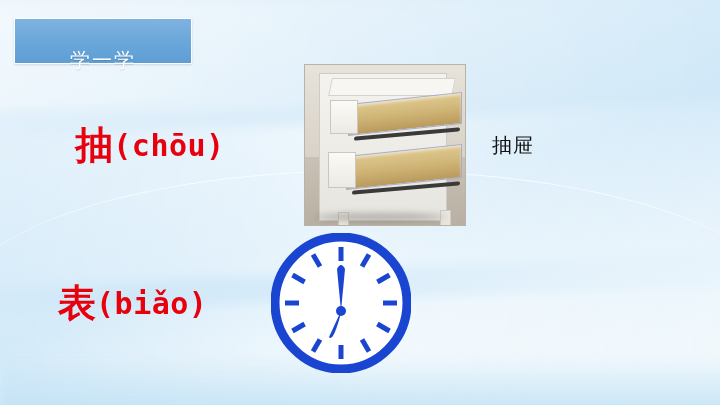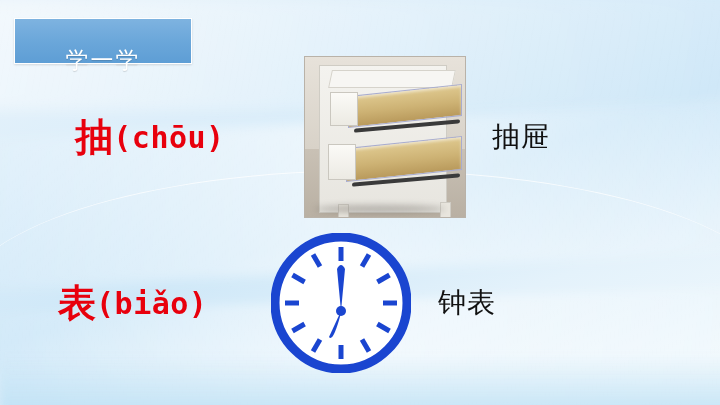--- a/index.html
+++ b/index.html
@@ -66,34 +66,34 @@
     height: 44px;
     background: linear-gradient(180deg, #7eb3e0 0%, #6ba7da 50%, #5e9ed5 100%);
     border: 1px solid #ffffff;
     box-shadow: 0 1px 2px rgba(0,0,0,0.12);
     display: flex;
     align-items: center;
     justify-content: center;
   }
   .title-tab-text {
     color: #ffffff;
-    font-size: 23px;
+    font-size: 20px;
     letter-spacing: 2px;
     font-family: "DejaVu Sans", "Liberation Sans", sans-serif;
     text-shadow: 0 1px 1px rgba(0,0,0,0.15);
     margin-top: 38px;
   }
 
   
   .row {
     position: absolute;
     display: flex;
     align-items: center;
   }
-  .row1 { left: 0; top: 52px; width: 720px; height: 170px; }
+  .row1 { left: 0; top: 60px; width: 720px; height: 170px; }
   .row2 { left: 0; top: 228px; width: 622px; height: 150px; }
 
   .word-cell {
     width: 300px;
     text-align: center;
     white-space: nowrap;
   }
   .hanzi {
     color: #e8000d;
     font-size: 38px;
@@ -117,21 +117,21 @@
     justify-content: center;
   }
 
   .words-cell {
     width: 230px;
     padding-left: 22px;
     box-sizing: border-box;
   }
   .word-line {
     color: #111111;
-    font-size: 28px;
+    font-size: 20px;
     font-family: "DejaVu Sans", "Liberation Sans", sans-serif;
     line-height: 1.22;
     letter-spacing: 1px;
   }
 
   
   .photo {
     position: relative;
     width: 160px;
     height: 160px;
@@ -268,16 +268,15 @@
             <line x1="42" y1="21.5" x2="49" y2="33.6"></line>
           </g>
           <path d="M70 78 L66 36 Q70 28 74 36 Z" fill="#1a45d0"></path>
           <path d="M70 78 L58 104 Q62 110 70 80 Z" fill="#1a45d0"></path>
           <circle cx="70" cy="78" r="5" fill="#1a45d0"></circle>
         </svg>
       </div>
     </div>
 
     <div class="words-cell">
-      <div class="word-line">钟表</div>
     </div>
   </div>
 </div>
 
 </body></html>

